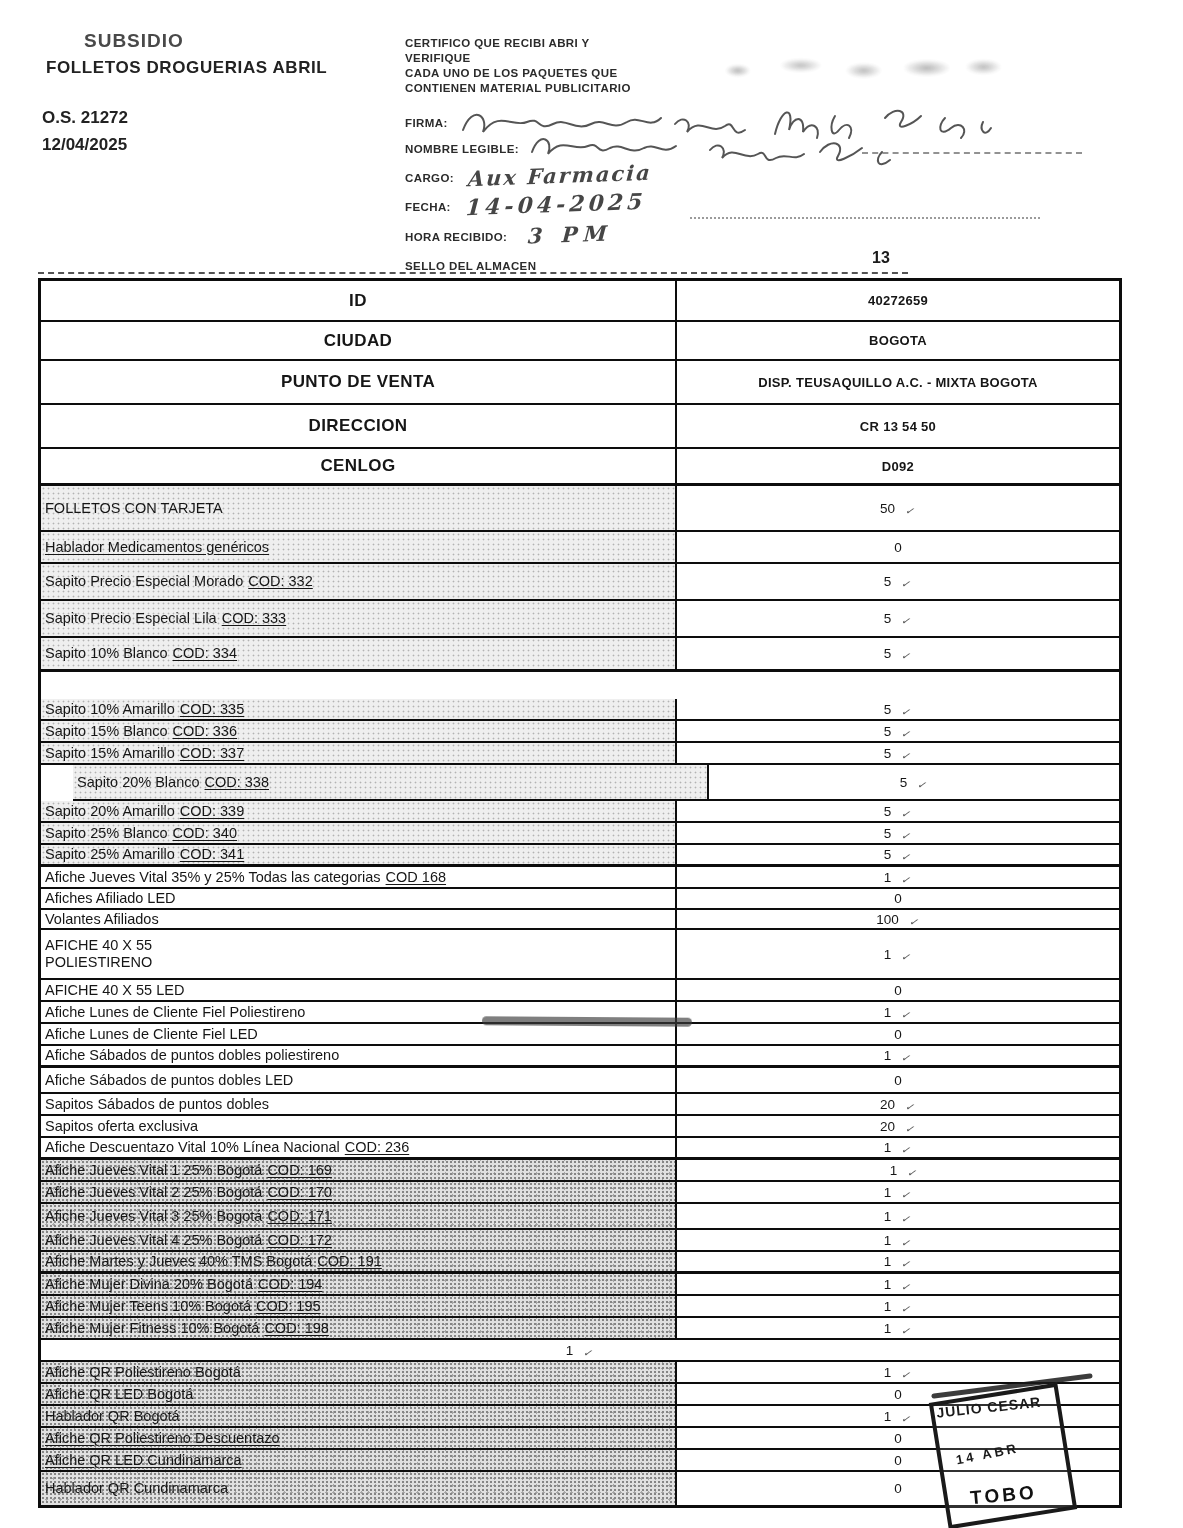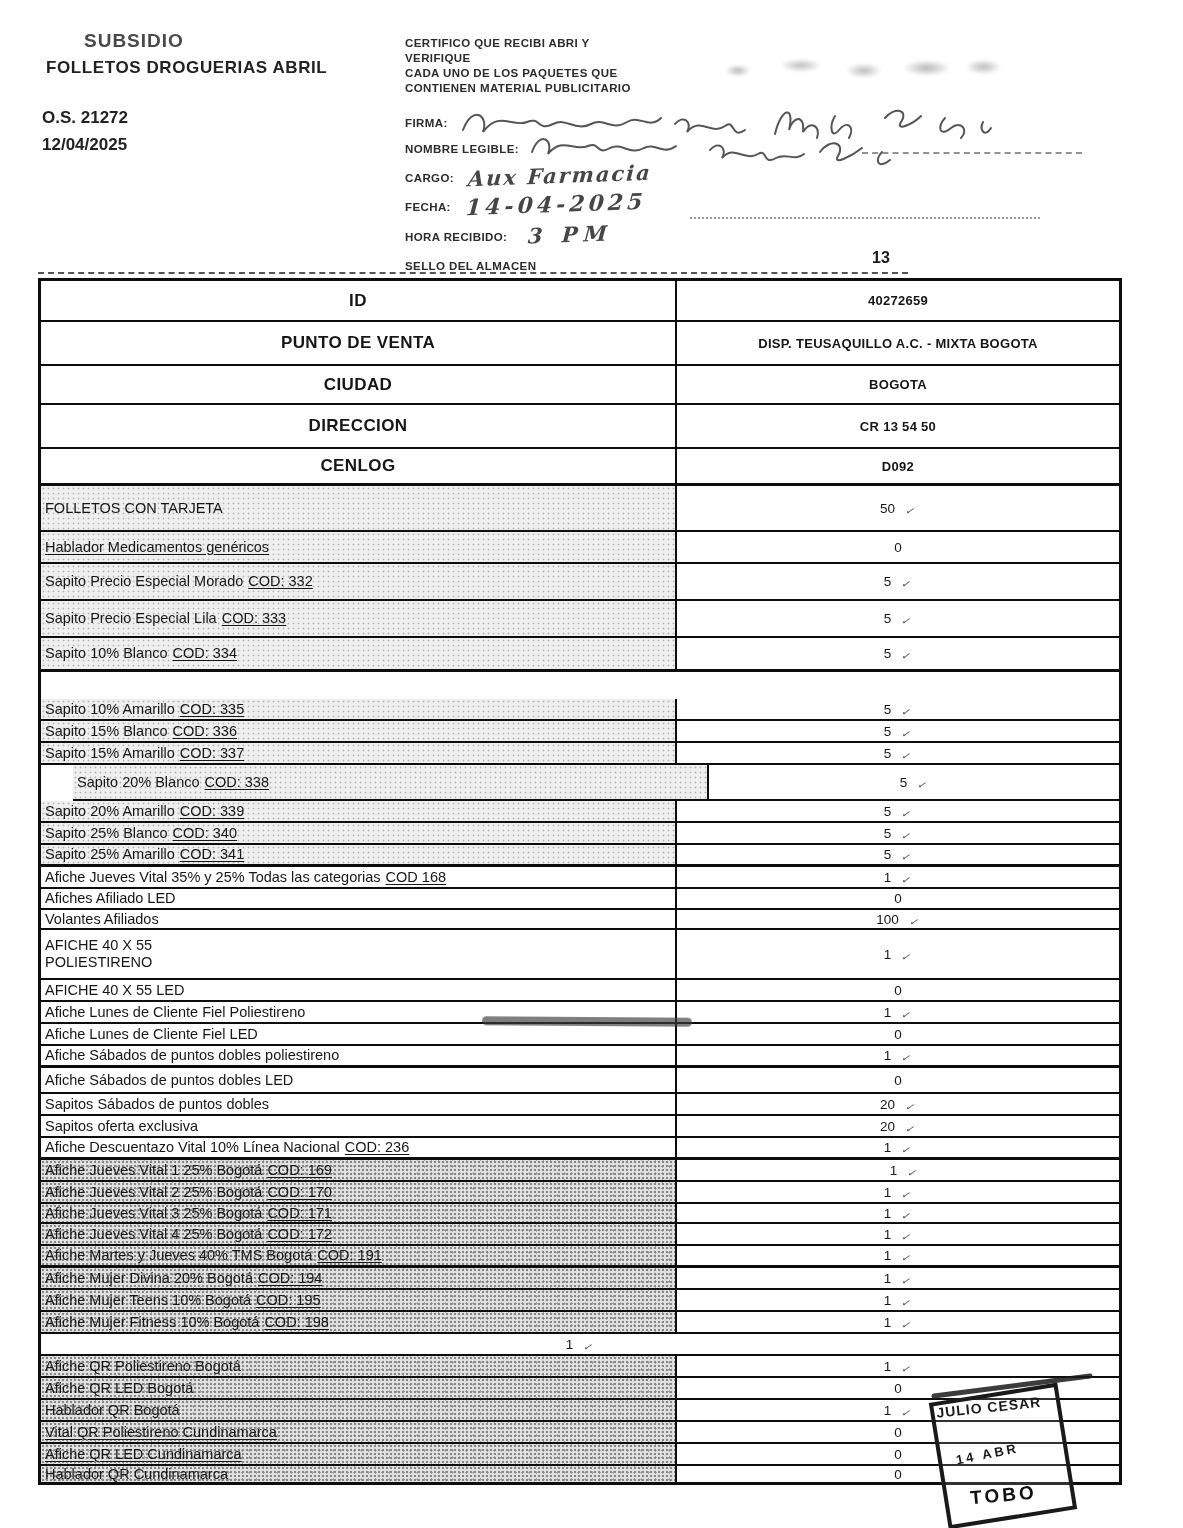--- a/index.html
+++ b/index.html
@@ -185,28 +185,28 @@
 
   <div class="dash1"></div>
   <div class="dash2"></div>
   <div class="dash3"></div>
 
   <div class="table" id="table">
       <div class="row info-row" style="height: 41px;">
         <div class="cell label-cell">ID</div>
         <div class="cell value-cell">40272659</div>
       </div>
+      <div class="row info-row" style="height: 39px;">
+        <div class="cell label-cell">CIUDAD</div>
+        <div class="cell value-cell">BOGOTA</div>
+      </div>
       <div class="row info-row" style="height: 44px;">
         <div class="cell label-cell">PUNTO DE VENTA</div>
         <div class="cell value-cell">DISP. TEUSAQUILLO A.C. - MIXTA BOGOTA</div>
       </div>
-      <div class="row info-row" style="height: 39px;">
-        <div class="cell label-cell">CIUDAD</div>
-        <div class="cell value-cell">BOGOTA</div>
-      </div>
       <div class="row info-row" style="height: 44px;">
         <div class="cell label-cell">DIRECCION</div>
         <div class="cell value-cell">CR 13 54 50</div>
       </div>
       <div class="row info-row bb3" style="height: 37px;">
         <div class="cell label-cell">CENLOG</div>
         <div class="cell value-cell">D092</div>
       </div>
       <div class="row item-row" style="height: 46px; text-align: center;">
         <div class="cell label-cell shade-light"><span>FOLLETOS CON TARJETA</span></div>
@@ -379,21 +379,21 @@
           <span class="check">✓</span>
         </div>
       </div>
       <div class="row item-row" style="height: 22px;">
         <div class="cell label-cell shade-dark"><span>Afiche Jueves Vital 2 25% Bogotá</span><span class="cod">COD: 170</span></div>
         <div class="cell value-cell">
           <span>1</span>
           <span class="check">✓</span>
         </div>
       </div>
-      <div class="row item-row" style="height: 20px;">
+      <div class="row item-row" style="height: 26px;">
         <div class="cell label-cell shade-dark"><span>Afiche Jueves Vital 3 25% Bogotá</span><span class="cod">COD: 171</span></div>
         <div class="cell value-cell">
           <span>1</span>
           <span class="check">✓</span>
         </div>
       </div>
       <div class="row item-row" style="height: 22px;">
         <div class="cell label-cell shade-dark"><span>Afiche Jueves Vital 4 25% Bogotá</span><span class="cod">COD: 172</span></div>
         <div class="cell value-cell">
           <span>1</span>
@@ -448,32 +448,32 @@
         </div>
       </div>
       <div class="row item-row" style="height: 22px;">
         <div class="cell label-cell shade-dark"><span>Hablador QR Bogotá</span></div>
         <div class="cell value-cell">
           <span>1</span>
           <span class="check">✓</span>
         </div>
       </div>
       <div class="row item-row" style="height: 22px;">
-        <div class="cell label-cell shade-dark"><span class="u-full">Vital QR Poliestireno Cundinamarca</span></div>
+        <div class="cell label-cell shade-dark"><span class="u-full">Afiche QR Poliestireno Descuentazo</span></div>
         <div class="cell value-cell">
           <span>0</span>
         </div>
       </div>
       <div class="row item-row" style="height: 22px;">
         <div class="cell label-cell shade-dark"><span class="u-full">Afiche QR LED Cundinamarca</span></div>
         <div class="cell value-cell">
           <span>0</span>
         </div>
       </div>
-      <div class="row item-row" style="height: 16px;">
+      <div class="row item-row" style="height: 33px;">
         <div class="cell label-cell shade-dark"><span>Hablador QR Cundinamarca</span></div>
         <div class="cell value-cell">
           <span>0</span>
         </div>
       </div>
     </div>
 
   <div class="smudge"></div>
 
   <svg class="stamp-slash" width="170" height="30" viewBox="0 0 170 30">

